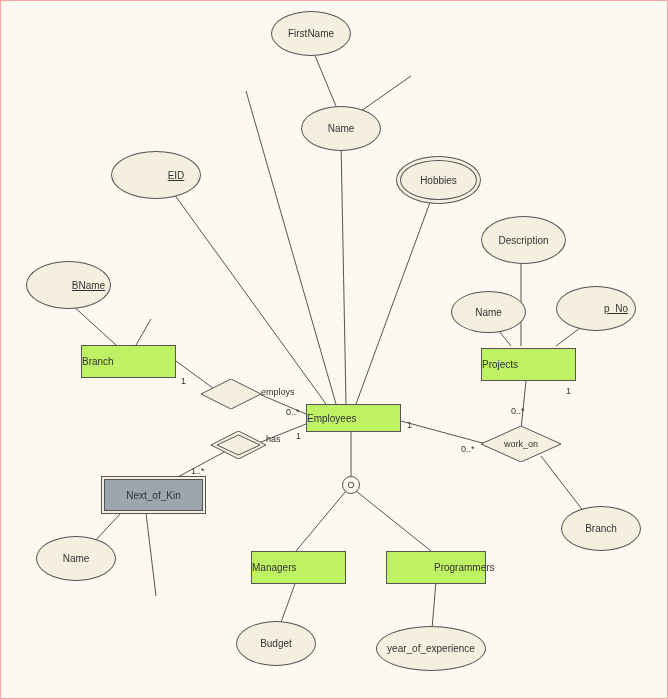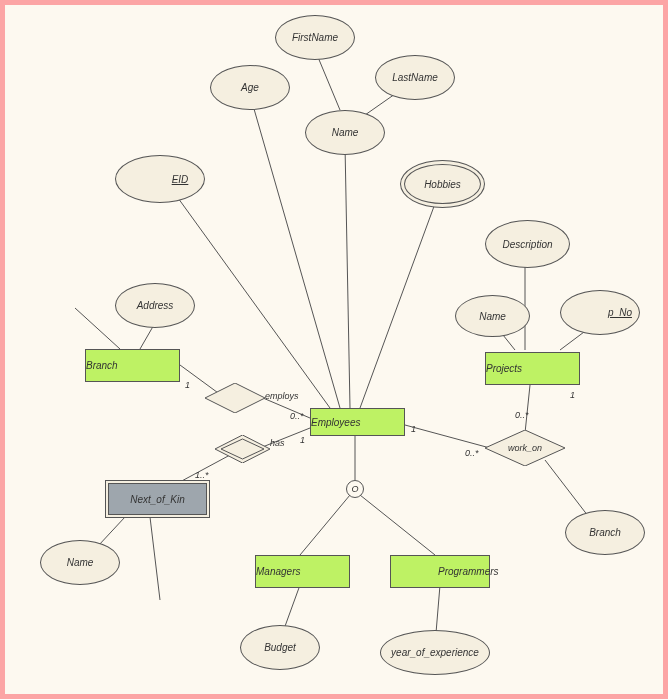--- a/index.html
+++ b/index.html
@@ -8,23 +8,22 @@
     background: #fdf9f0;
     font-family: Arial, sans-serif;
     font-size: 10px;
     color: #333;
   }
   .canvas {
     position: relative;
     width: 668px;
     height: 699px;
     background: #fdf9f0;
-    border: 5px solid #fca5a5;
-    box-sizing: border-box;
-    font-style: italic;
+    border: 1px solid #fca5a5;
+    box-sizing: border-box;
   }
   .entity {
     position: absolute;
     background: #bef264;
     border: 1px solid #555;
     display: flex;
     align-items: center;
     justify-content: flex-start;
     text-align: center;
     box-sizing: border-box;
@@ -162,42 +161,36 @@
   <line x1="355" y1="490" x2="430" y2="550" stroke="#555" stroke-width="1"></line>
 
   <line x1="295" y1="580" x2="275" y2="635" stroke="#555" stroke-width="1"></line>
 
   <line x1="435" y1="580" x2="430" y2="640" stroke="#555" stroke-width="1"></line>
 </svg>
 
 <div class="attr" style="left:270px; top:10px; width:80px; height:45px;">
   <span>FirstName</span>
 </div>
-<div class="attr" style="left:370px; top:50px; width:80px; height:45px;">
-  <span>LastName</span>
-</div>
-<div class="attr" style="left:205px; top:60px; width:80px; height:45px;">
-  <span>Age</span>
-</div>
 <div class="attr" style="left:300px; top:105px; width:80px; height:45px;">
   <span>Name</span>
 </div>
 <div class="attr" style="left:110px; top:150px; width:90px; height:48px;">
   <span class="underline">EID</span>
 </div>
 <div class="attr multi" style="left:395px; top:155px; width:85px; height:48px;">
   <div class="inner-ellipse">
     <span>Hobbies</span>
   </div>
 </div>
 <div class="attr" style="left:480px; top:215px; width:85px; height:48px;">
   <span>Description</span>
 </div>
-<div class="attr" style="left:110px; top:278px; width:80px; height:45px;">
-  <span>Address</span>
+<div class="attr" style="left:25px; top:260px; width:85px; height:48px;">
+  <span class="underline">BName</span>
 </div>
 <div class="attr" style="left:450px; top:290px; width:75px; height:42px;">
   <span>Name</span>
 </div>
 <div class="attr" style="left:555px; top:285px; width:80px; height:45px;">
   <span class="underline">p_No</span>
 </div>
 <div class="attr" style="left:35px; top:535px; width:80px; height:45px;">
   <span>Name</span>
 </div>

